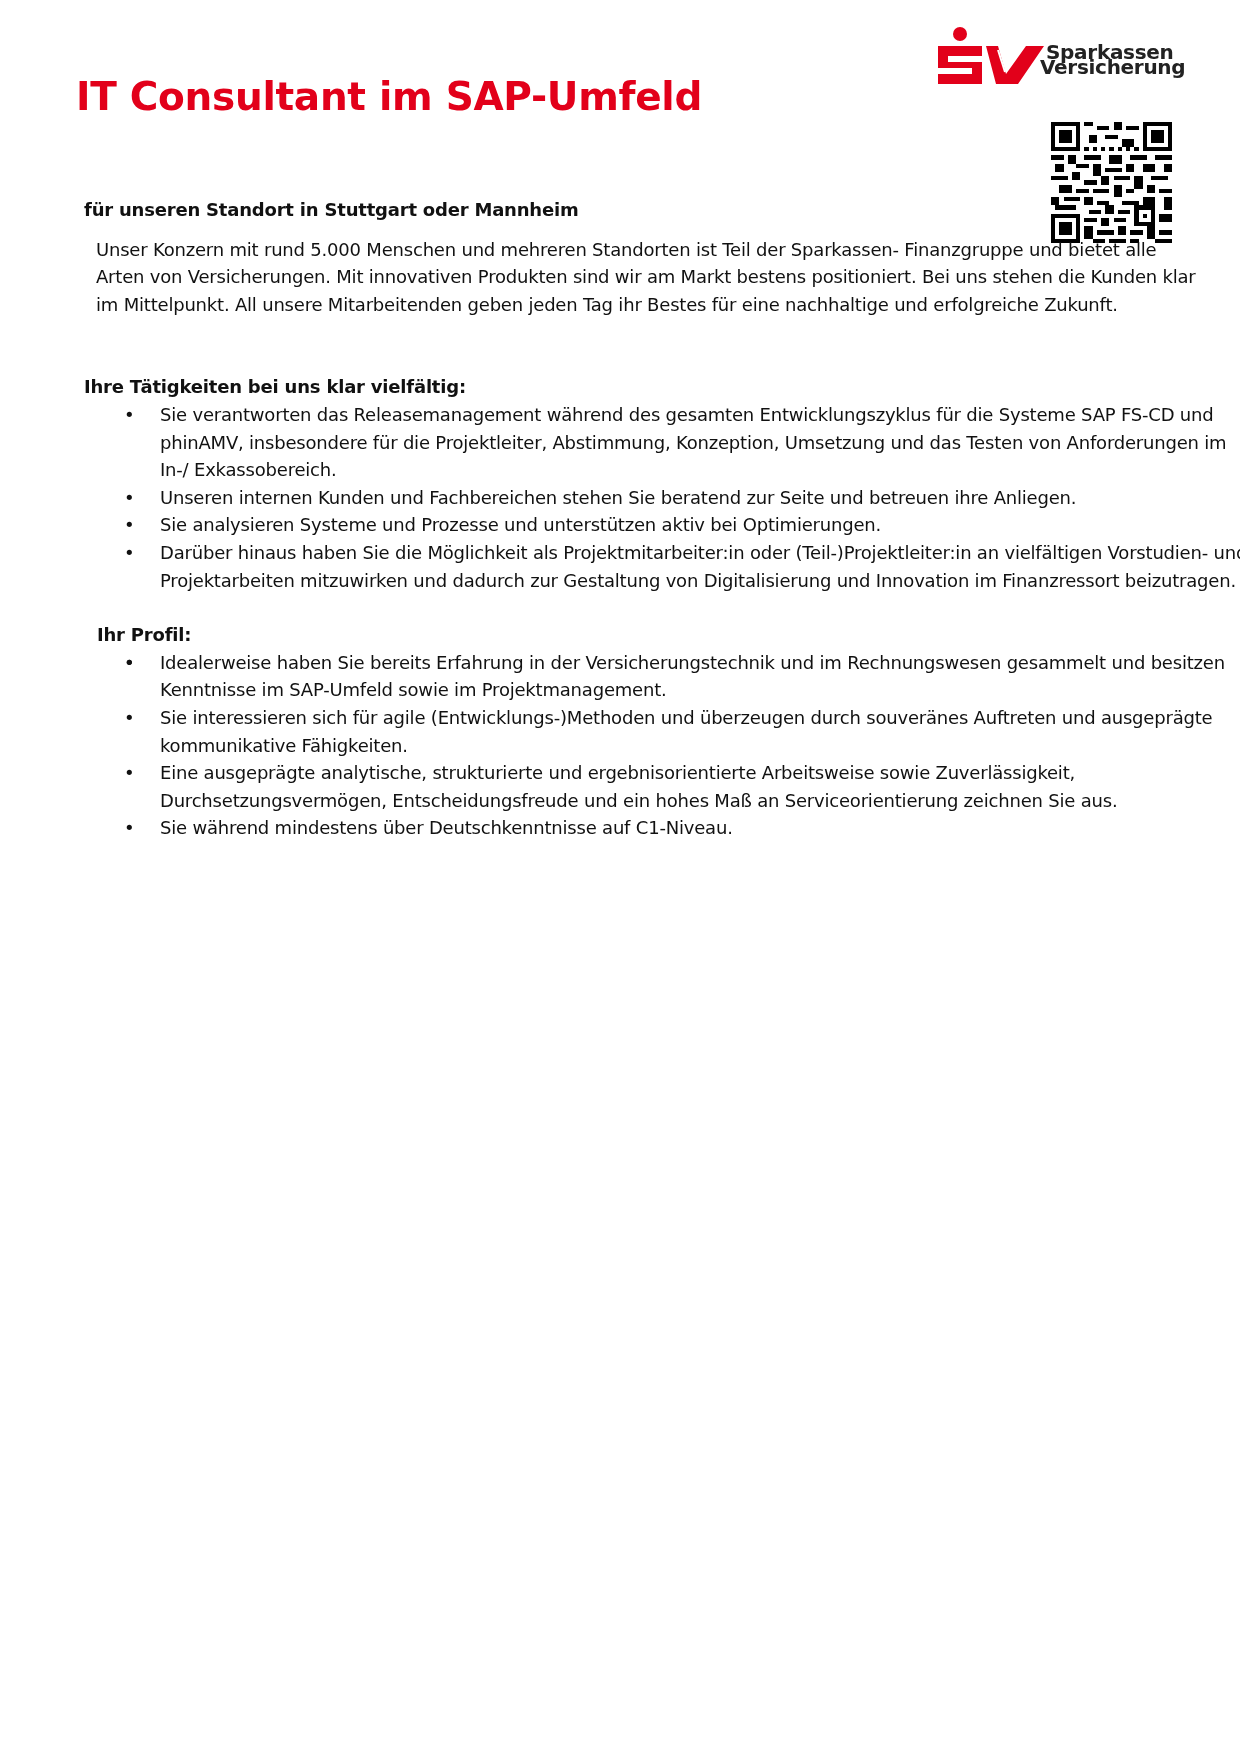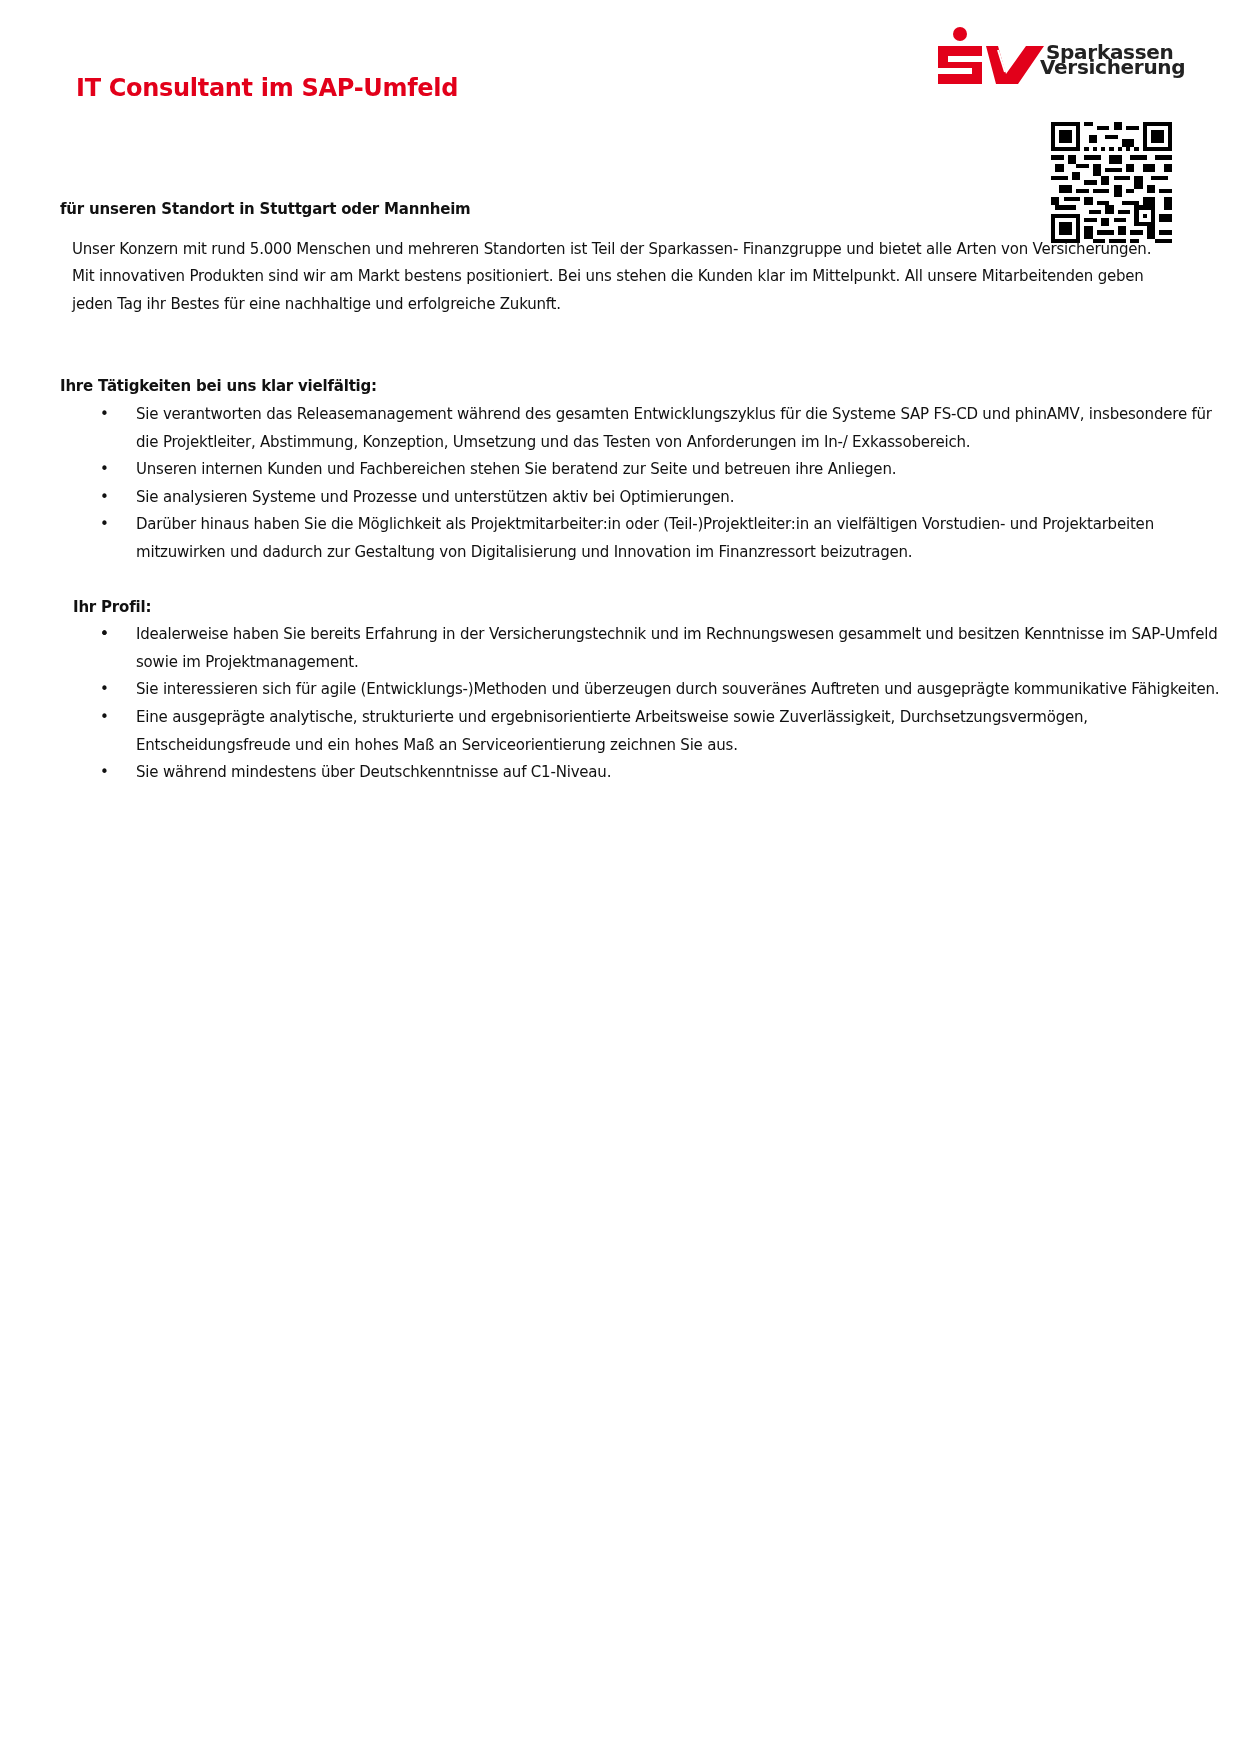--- a/index.html
+++ b/index.html
@@ -1,23 +1,23 @@
 <!DOCTYPE html>
 <html><head>
 <meta charset="utf-8">
 <style>
   html, body { margin: 0; padding: 0; background: #ffffff; }
   body { width: 1240px; height: 1754px; position: relative; overflow: hidden;
          font-family: "DejaVu Sans", sans-serif; color: #111111; }
-  .title { position: absolute; left: 76px; top: 74px; font-size: 24px; font-weight: bold;
+  .title { position: absolute; left: 76px; top: 74px; font-size: 39px; font-weight: bold;
            color: #e2001a; letter-spacing: -0.3px; white-space: nowrap; }
   .logo { position: absolute; left: 934px; top: 26px; width: 240px; height: 70px; }
   .logo-text { position: absolute; left: 112px; font-weight: bold; font-size: 20px; color: #222; white-space: nowrap; letter-spacing: -0.3px; }
   .qr { position: absolute; left: 1051px; top: 122px; width: 121px; height: 121px; }
-  .content { position: absolute; left: 60px; top: 196px; width: 1100px; font-size: 15px; line-height: 27.6px; letter-spacing: -0.2px; }
+  .content { position: absolute; left: 84px; top: 196px; width: 1100px; font-size: 18px; line-height: 27.6px; letter-spacing: -0.2px; }
   .subtitle { font-weight: bold; }
   .intro { margin: 12px; width: 1100px; }
   .section-h { font-weight: bold; margin-top: 55px; }
   .section-h.second { margin-top: 27px; margin-left: 13px; }
   ul.bullets { list-style: none; margin: 0; padding: 0; }
   ul.bullets li { position: relative; padding-left: 76px; width: 1090px; }
   ul.bullets li .dot { position: absolute; left: 40px; top: 0; }
 </style>
 </head>
 <body>

